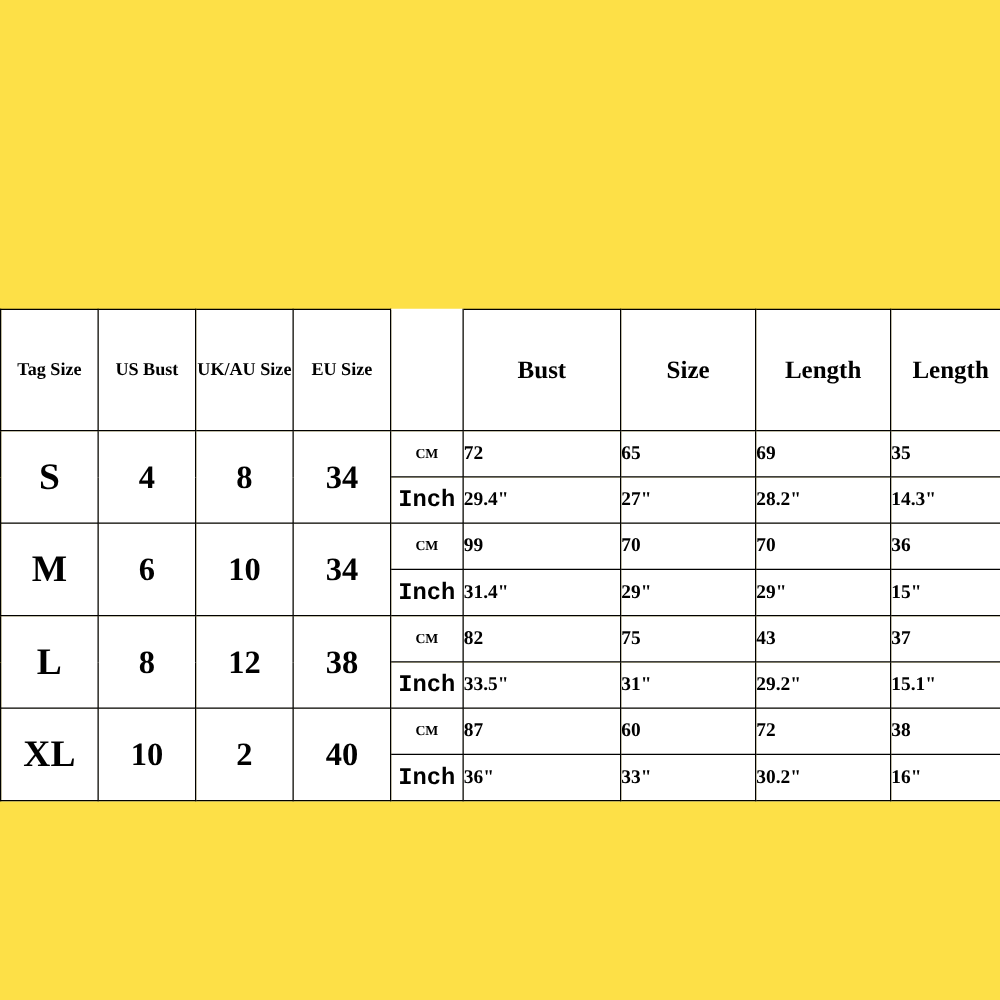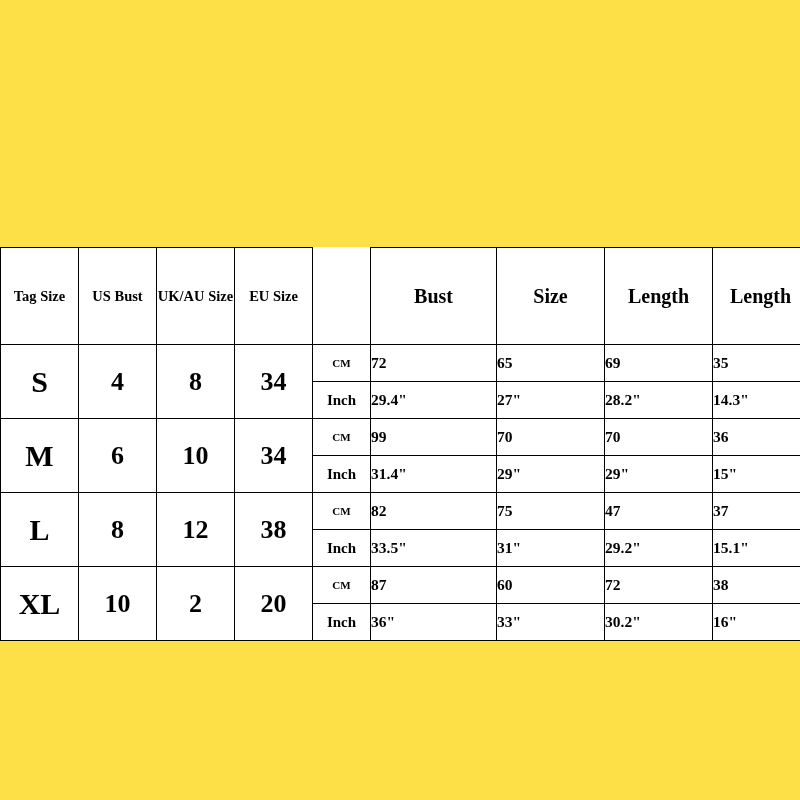--- a/index.html
+++ b/index.html
@@ -74,21 +74,22 @@
     vertical-align: middle;
   }
   .unit {
     text-align: center;
     font-weight: bold;
     font-size: 11px;
     vertical-align: middle;
     height: 36px;
   }
   .unit-inch {
-    font-size: 15px;
+    font-size: 19px;
+    font-family: Liberation Mono, monospace;
   }
   .val {
     text-align: left;
     font-weight: bold;
     font-size: 15.5px;
     vertical-align: middle;
     padding-left: 9px;
     height: 36px;
   }
 </style>
@@ -164,37 +165,37 @@
       </tr>
 
       <tr>
         <td class="sz" rowspan="2">L</td>
         <td class="num" rowspan="2">8</td>
         <td class="num" rowspan="2">12</td>
         <td class="num" rowspan="2">38</td>
         <td class="unit">CM</td>
         <td class="val">82</td>
         <td class="val">75</td>
-        <td class="val">47</td>
+        <td class="val">43</td>
         <td class="val">37</td>
       </tr>
 
       <tr>
         <td class="unit unit-inch">Inch</td>
         <td class="val">33.5"</td>
         <td class="val">31"</td>
         <td class="val">29.2"</td>
         <td class="val">15.1"</td>
       </tr>
 
       <tr>
         <td class="sz" rowspan="2">XL</td>
         <td class="num" rowspan="2">10</td>
         <td class="num" rowspan="2">2</td>
-        <td class="num" rowspan="2">20</td>
+        <td class="num" rowspan="2">40</td>
         <td class="unit">CM</td>
         <td class="val">87</td>
         <td class="val">60</td>
         <td class="val">72</td>
         <td class="val">38</td>
       </tr>
 
       <tr>
         <td class="unit unit-inch">Inch</td>
         <td class="val">36"</td>

